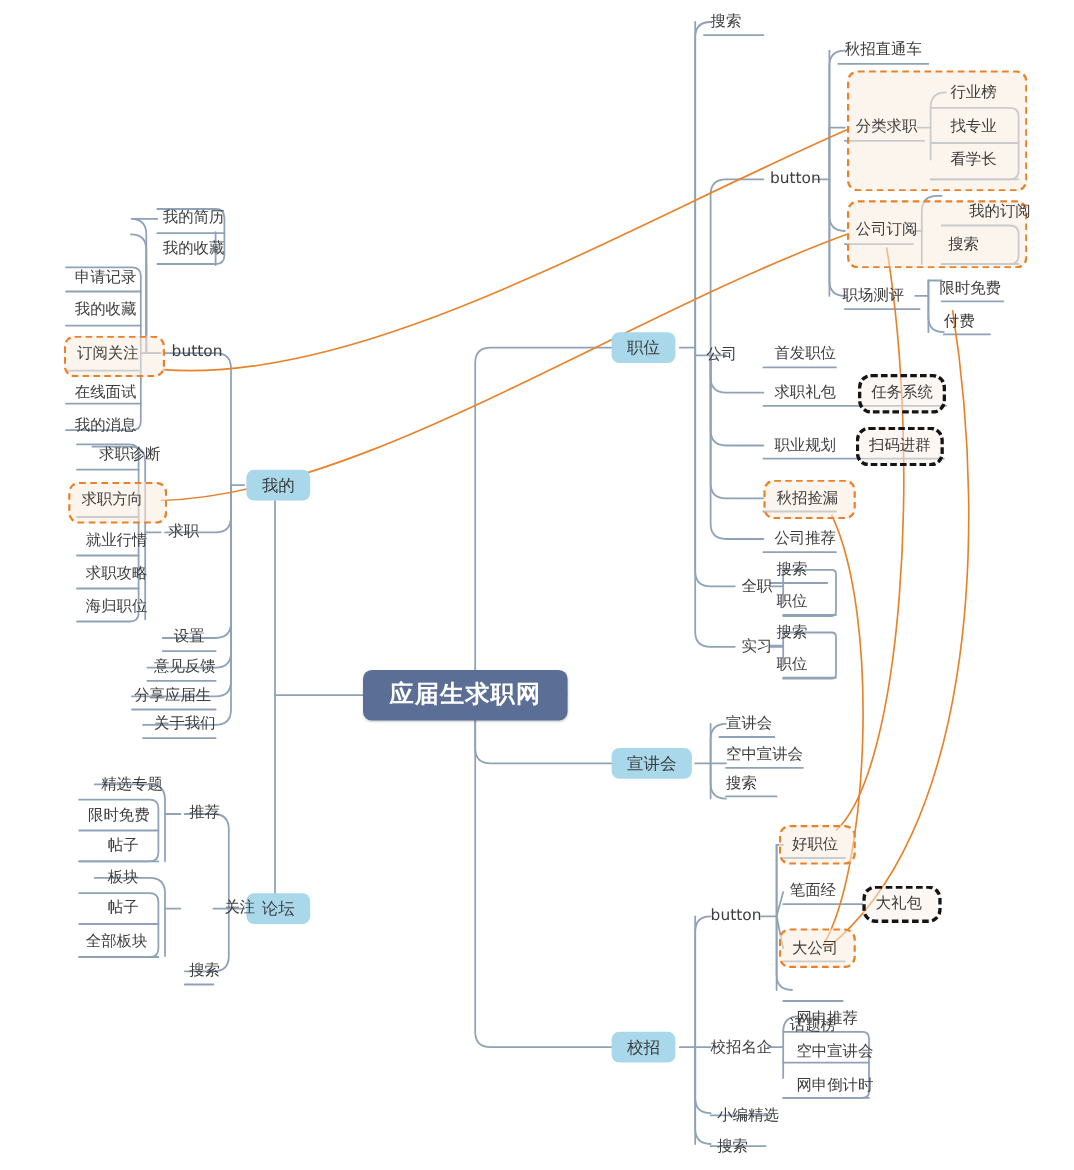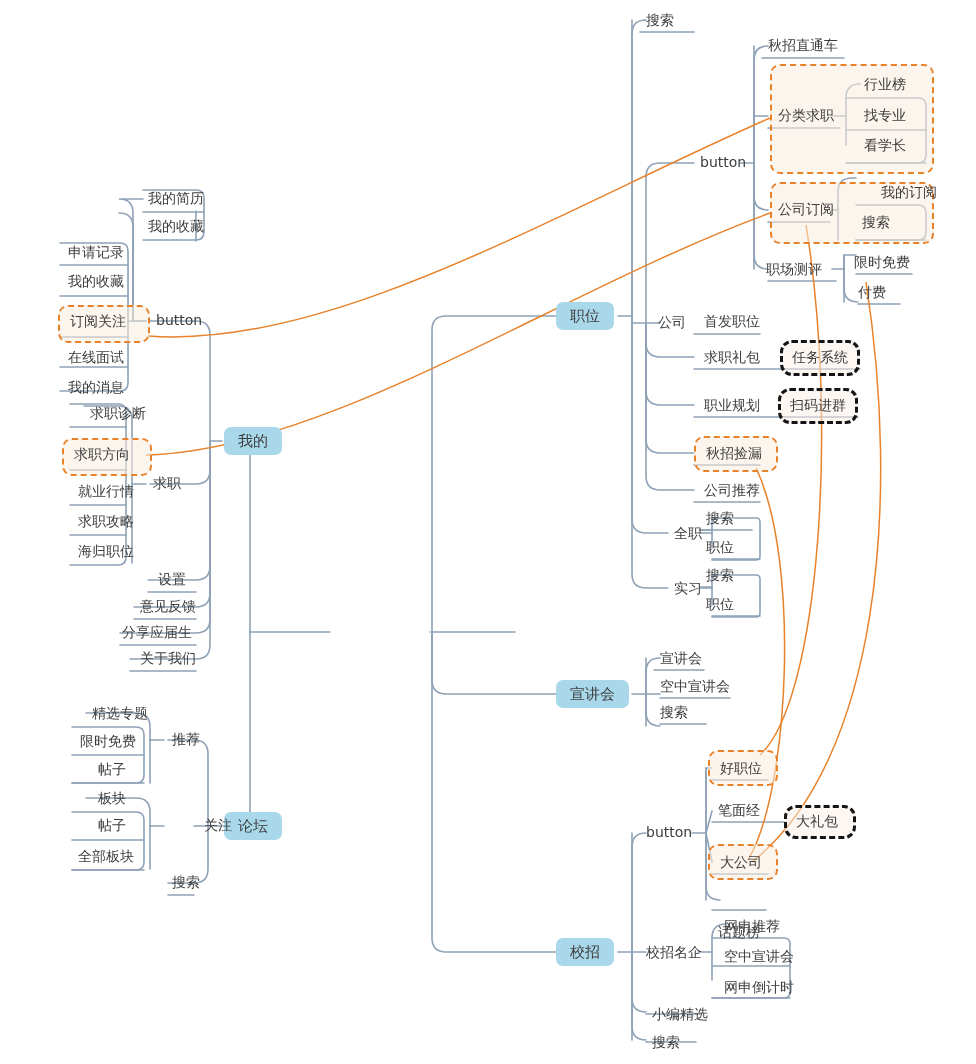--- a/index.html
+++ b/index.html
@@ -261,20 +261,23 @@
   <div class="ann ann-orange" style="left:58px;top:305px;width:92px;height:38px;"></div>
   <div class="ann ann-orange" style="left:62px;top:438px;width:90px;height:38px;"></div>
   <div class="ann ann-orange" style="left:694px;top:436px;width:84px;height:36px;"></div>
   <div class="ann ann-orange" style="left:708px;top:750px;width:70px;height:36px;"></div>
   <div class="ann ann-orange" style="left:708px;top:844px;width:70px;height:36px;"></div>
 
   <div class="ann ann-black" style="left:780px;top:340px;width:80px;height:36px;"></div>
   <div class="ann ann-black" style="left:778px;top:388px;width:80px;height:36px;"></div>
   <div class="ann ann-black" style="left:784px;top:805px;width:72px;height:34px;"></div>
 
+  <div class="node n-root" style="left:330px;top:609px;width:186px;height:46px;">
+    <span>应届生求职网</span>
+  </div>
 
   <div class="node n-main" style="left:224px;top:427px;height:28px;">
     <span>我的</span>
   </div>
   <div class="node n-main" style="left:556px;top:302px;height:28px;">
     <span>职位</span>
   </div>
   <div class="node n-main" style="left:556px;top:680px;height:28px;">
     <span>宣讲会</span>
   </div>
@@ -338,21 +341,21 @@
   <div class="node n-plain" style="left:72px;top:509px;height:26px;">
     <span>求职攻略</span>
     </div>
   <div class="node n-plain" style="left:72px;top:539px;height:26px;">
     <span>海归职位</span>
     </div>
 
   <div class="node n-plain" style="left:640px;top:8px;height:26px;">
     <span>搜索</span>
     </div>
-  <div class="node n-plain" style="left:636px;top:310px;height:26px;margin-left:16px;">
+  <div class="node n-plain" style="left:636px;top:310px;height:26px;">
     <span>公司</span>
     </div>
   <div class="node n-plain lbl-en" style="left:694px;top:150px;height:26px;">
     <span>button</span>
     </div>
 
   <div class="node n-plain" style="left:762px;top:33px;height:26px;">
     <span>秋招直通车</span>
     </div>
   <div class="node n-plain" style="left:772px;top:103px;height:26px;">

